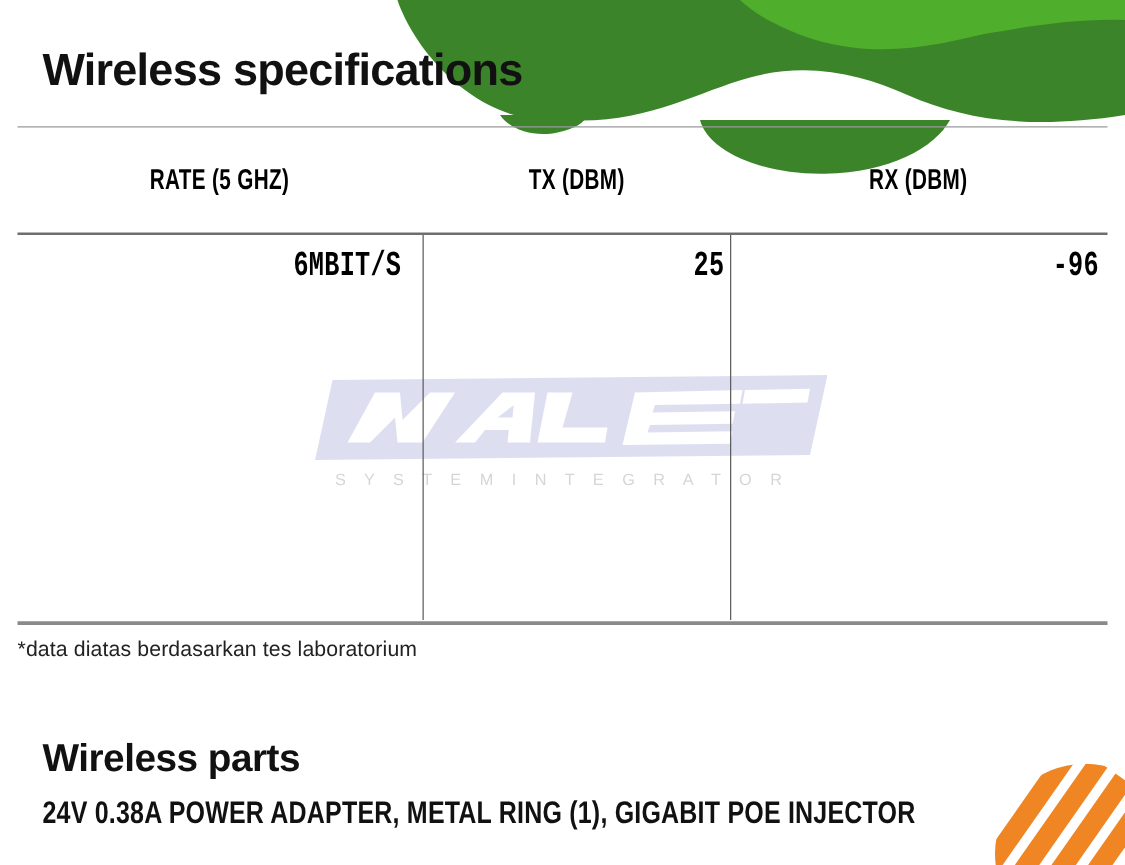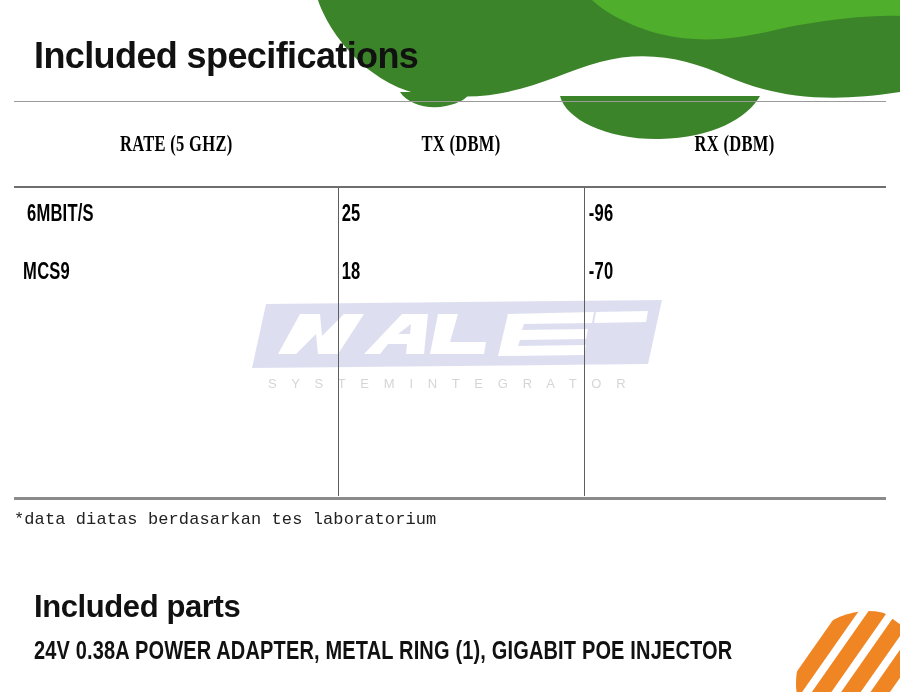--- a/index.html
+++ b/index.html
@@ -100,56 +100,55 @@
   .spec-table col.c3 { width: 302px; }
 
   .spec-table th {
     height: 85px;
     vertical-align: middle;
     text-align: center;
     font-weight: bold;
     font-size: 23px;
     letter-spacing: 0.4px;
     text-transform: uppercase;
-    font-family: Liberation Serif, serif;
+    font-family: Liberation Sans, sans-serif;
     transform-origin: center;
     padding: 0;
   }
   .spec-table th .hcell,
   .spec-table td .dcell {
     display: inline-block;
     transform: scaleX(0.72);
     transform-origin: center;
     white-space: nowrap;
   }
 
   .spec-table td {
     height: 63px;
     vertical-align: middle;
-    text-align: left;
-    font-weight: bold;
-    font-size: 23px;
+    text-align: right;
+    font-weight: bold;
+    font-size: 28px;
     letter-spacing: 0.3px;
     padding: 0;
-    font-family: Liberation Sans, sans-serif;
+    font-family: Liberation Mono, monospace;
   }
   .spec-table tbody tr:first-child td { height: 54px; }
 
   
   .footnote {
     position: absolute;
     left: 14px;
     top: 510px;
     font-size: 17px;
     font-weight: normal;
     color: #222222;
     letter-spacing: 0.1px;
     z-index: 5;
     white-space: nowrap;
-    font-family: Liberation Mono, monospace;
   }
 
   
   .parts-heading {
     position: absolute;
     left: 34px;
     top: 591px;
     font-size: 31px;
     font-weight: bold;
     letter-spacing: -0.4px;
@@ -210,21 +209,21 @@
 
   <path fill="#3B8429" d="M560,96
            C566,120 608,140 660,139
            C712,138 748,118 760,96 Z"></path>
 
   <path fill="#3B8429" d="M400,92
            C408,104 428,110 446,106
            C460,103 468,98 470,92 Z"></path>
 </svg>
 
-<div class="page-title">Included specifications</div>
+<div class="page-title">Wireless specifications</div>
 
 <div class="hrule top"></div>
 <div class="hrule mid"></div>
 <div class="hrule bottom"></div>
 <div class="vrule v1"></div>
 <div class="vrule v2"></div>
 
 <svg id="watermark" viewBox="0 0 410 98" xmlns="http://www.w3.org/2000/svg">
   <g>
     <polygon fill="#c9cde8" points="14,8 410,4 396,68 0,72"></polygon>
@@ -262,31 +261,26 @@
         <span class="hcell">RX (DBM)</span>
       </th>
     </tr>
   </thead>
   <tbody>
     <tr>
       <td><span class="dcell">6MBIT/S</span></td>
       <td><span class="dcell">25</span></td>
       <td><span class="dcell">-96</span></td>
     </tr>
-    <tr>
-      <td><span class="dcell">MCS9</span></td>
-      <td><span class="dcell">18</span></td>
-      <td><span class="dcell">-70</span></td>
-    </tr>
   </tbody>
 </table>
 
 <div class="footnote">*data diatas berdasarkan tes laboratorium</div>
 
-<div class="parts-heading">Included parts</div>
+<div class="parts-heading">Wireless parts</div>
 <div class="parts-list">
   <span class="dcell">24V 0.38A POWER ADAPTER, METAL RING (1), GIGABIT POE INJECTOR</span>
 </div>
 
 <svg id="deco-orange" viewBox="0 0 110 95" xmlns="http://www.w3.org/2000/svg">
   <defs>
     <clipPath id="circClip">
       <circle cx="78" cy="86" r="72"></circle>
     </clipPath>
   </defs>

